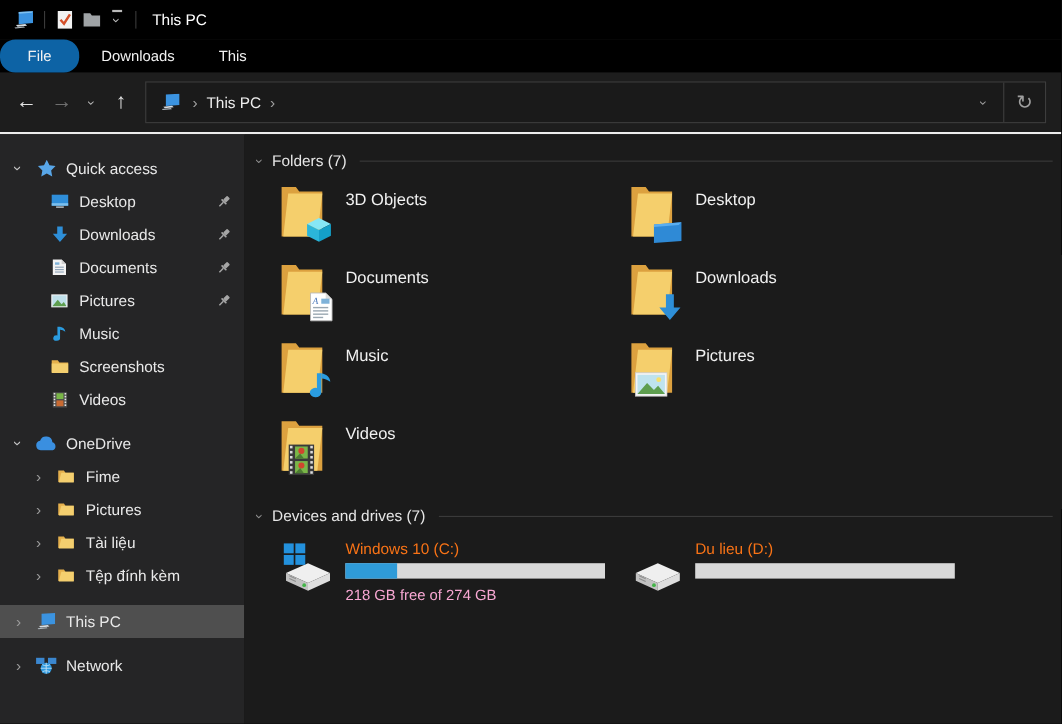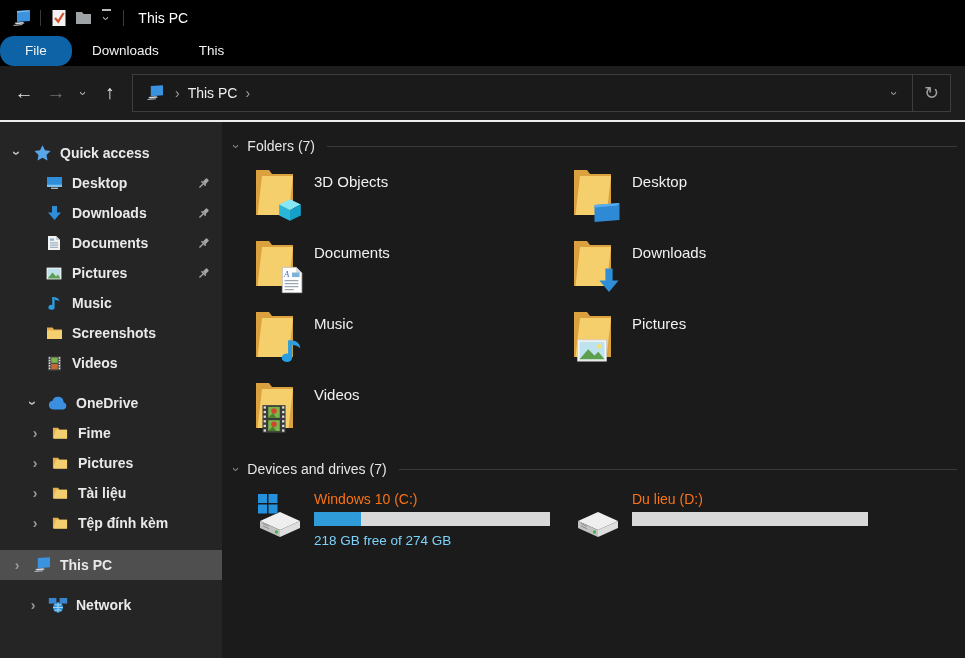--- a/index.html
+++ b/index.html
@@ -28,31 +28,31 @@
   .nav-btn.small { width:22px; font-size:13px; color:#b5b5b5; }
   .rot90 { display:inline-block; transform:rotate(90deg); }
   .addressbar { flex:1; height:38px; margin-left:6px; background:#1a1a1a; border:1px solid #3d3d3d; display:flex; align-items:center; padding-left:10px; }
   .crumb-sep { color:#9f9f9f; font-size:14px; margin:0 8px; }
   .crumb { color:#eeeeee; font-size:14px; }
   .addr-right { margin-left:auto; display:flex; align-items:stretch; height:100%; }
   .addr-drop { width:36px; display:flex; align-items:center; justify-content:center; color:#9f9f9f; font-size:13px; }
   .addr-refresh { width:38px; display:flex; align-items:center; justify-content:center; color:#9f9f9f; font-size:18px; border-left:1px solid #3d3d3d; }
   
   .bodyrow { display:flex; height:536px; }
-  .sidebar { width:222px; background:#252526; padding-top:16px; flex:none;font-weight:bold; }
+  .sidebar { width:222px; background:#252526; padding-top:16px; flex:none; }
   .srow { height:30px; display:flex; align-items:center; font-size:14px; color:#e9e9e9; }
   .srow .expander { width:14px; margin-right:8px; color:#9a9a9a; font-size:14px; text-align:center; flex:none;}
   .srow .expander.down { transform:rotate(90deg); color:#c8c8c8; }
   .srow .sicon { width:20px; margin-right:8px; display:inline-flex; justify-content:center; flex:none; }
   .srow .slabel { white-space:nowrap; }
   .srow .pin { margin-left:auto; margin-right:12px; display:inline-flex; }
   .lvl0 { padding-left:10px; }
   .lvl1a { padding-left:44px; }
   .lvl1b { padding-left:28px; }
-  .gap { margin-top:10px;margin-left:16px; }
+  .gap { margin-top:10px; }
   .gap2 { margin-top:12px; }
   .srow.selected { background:#4f4f4f; }
   
   .main { flex:1; padding:14px 0 0 12px; background:#1b1b1b; overflow:hidden; }
   .section-header { display:flex; align-items:center; height:20px; font-size:14px; color:#e6e6e6; }
   .sh-chevron { display:inline-block; transform:rotate(90deg); color:#8f8f8f; font-size:13px; margin-right:9px; }
   .sh-line { flex:1; height:1px; background:#3a3a3a; margin-left:12px; margin-right:8px; }
   .folder-grid { display:grid; grid-template-columns:318px 318px; margin:10px 0 0 18px; }
   .tile { display:flex; height:60px; margin-bottom:11px; cursor:default; }
   .tile-icon { width:48px; position:relative; flex:none; }
@@ -62,21 +62,21 @@
   .o-left { left:7px; bottom:2px; }
   .tile-label { margin:7px 0 0 14px; font-size:15px; color:#f1f1f1; white-space:nowrap; }
   .drives-header { margin-top:9px; }
   .drives-grid { display:grid; grid-template-columns:318px 318px; margin:10px 0 0 18px; }
   .drive-tile { display:flex; height:66px; cursor:default; }
   .drive-icon { width:62px; flex:none; padding-top:4px; }
   .drive-info { width:236px; padding-top:2px; }
   .drive-name { font-size:14px; color:#f97316; white-space:nowrap; }
   .drive-bar { width:236px; height:14px; background:#d9d9d9; margin:5px 0 7px; }
   .drive-bar-fill { height:100%; background:#2f9bd8; }
-  .drive-free { font-size:13.5px; color:#7dd3fc; white-space:nowrap; }
+  .drive-free { font-size:13.5px; color:#f9a8d4; white-space:nowrap; }
 </style>
 </head>
 <body>
 
 <div class="window">
 
   <div class="titlebar">
     <span class="tb-icon">
       <svg width="20" height="17" viewBox="0 0 20 17">
           <path d="M5 1 L18 .2 V11 L5 12 Z" fill="#3b93e0"></path>

